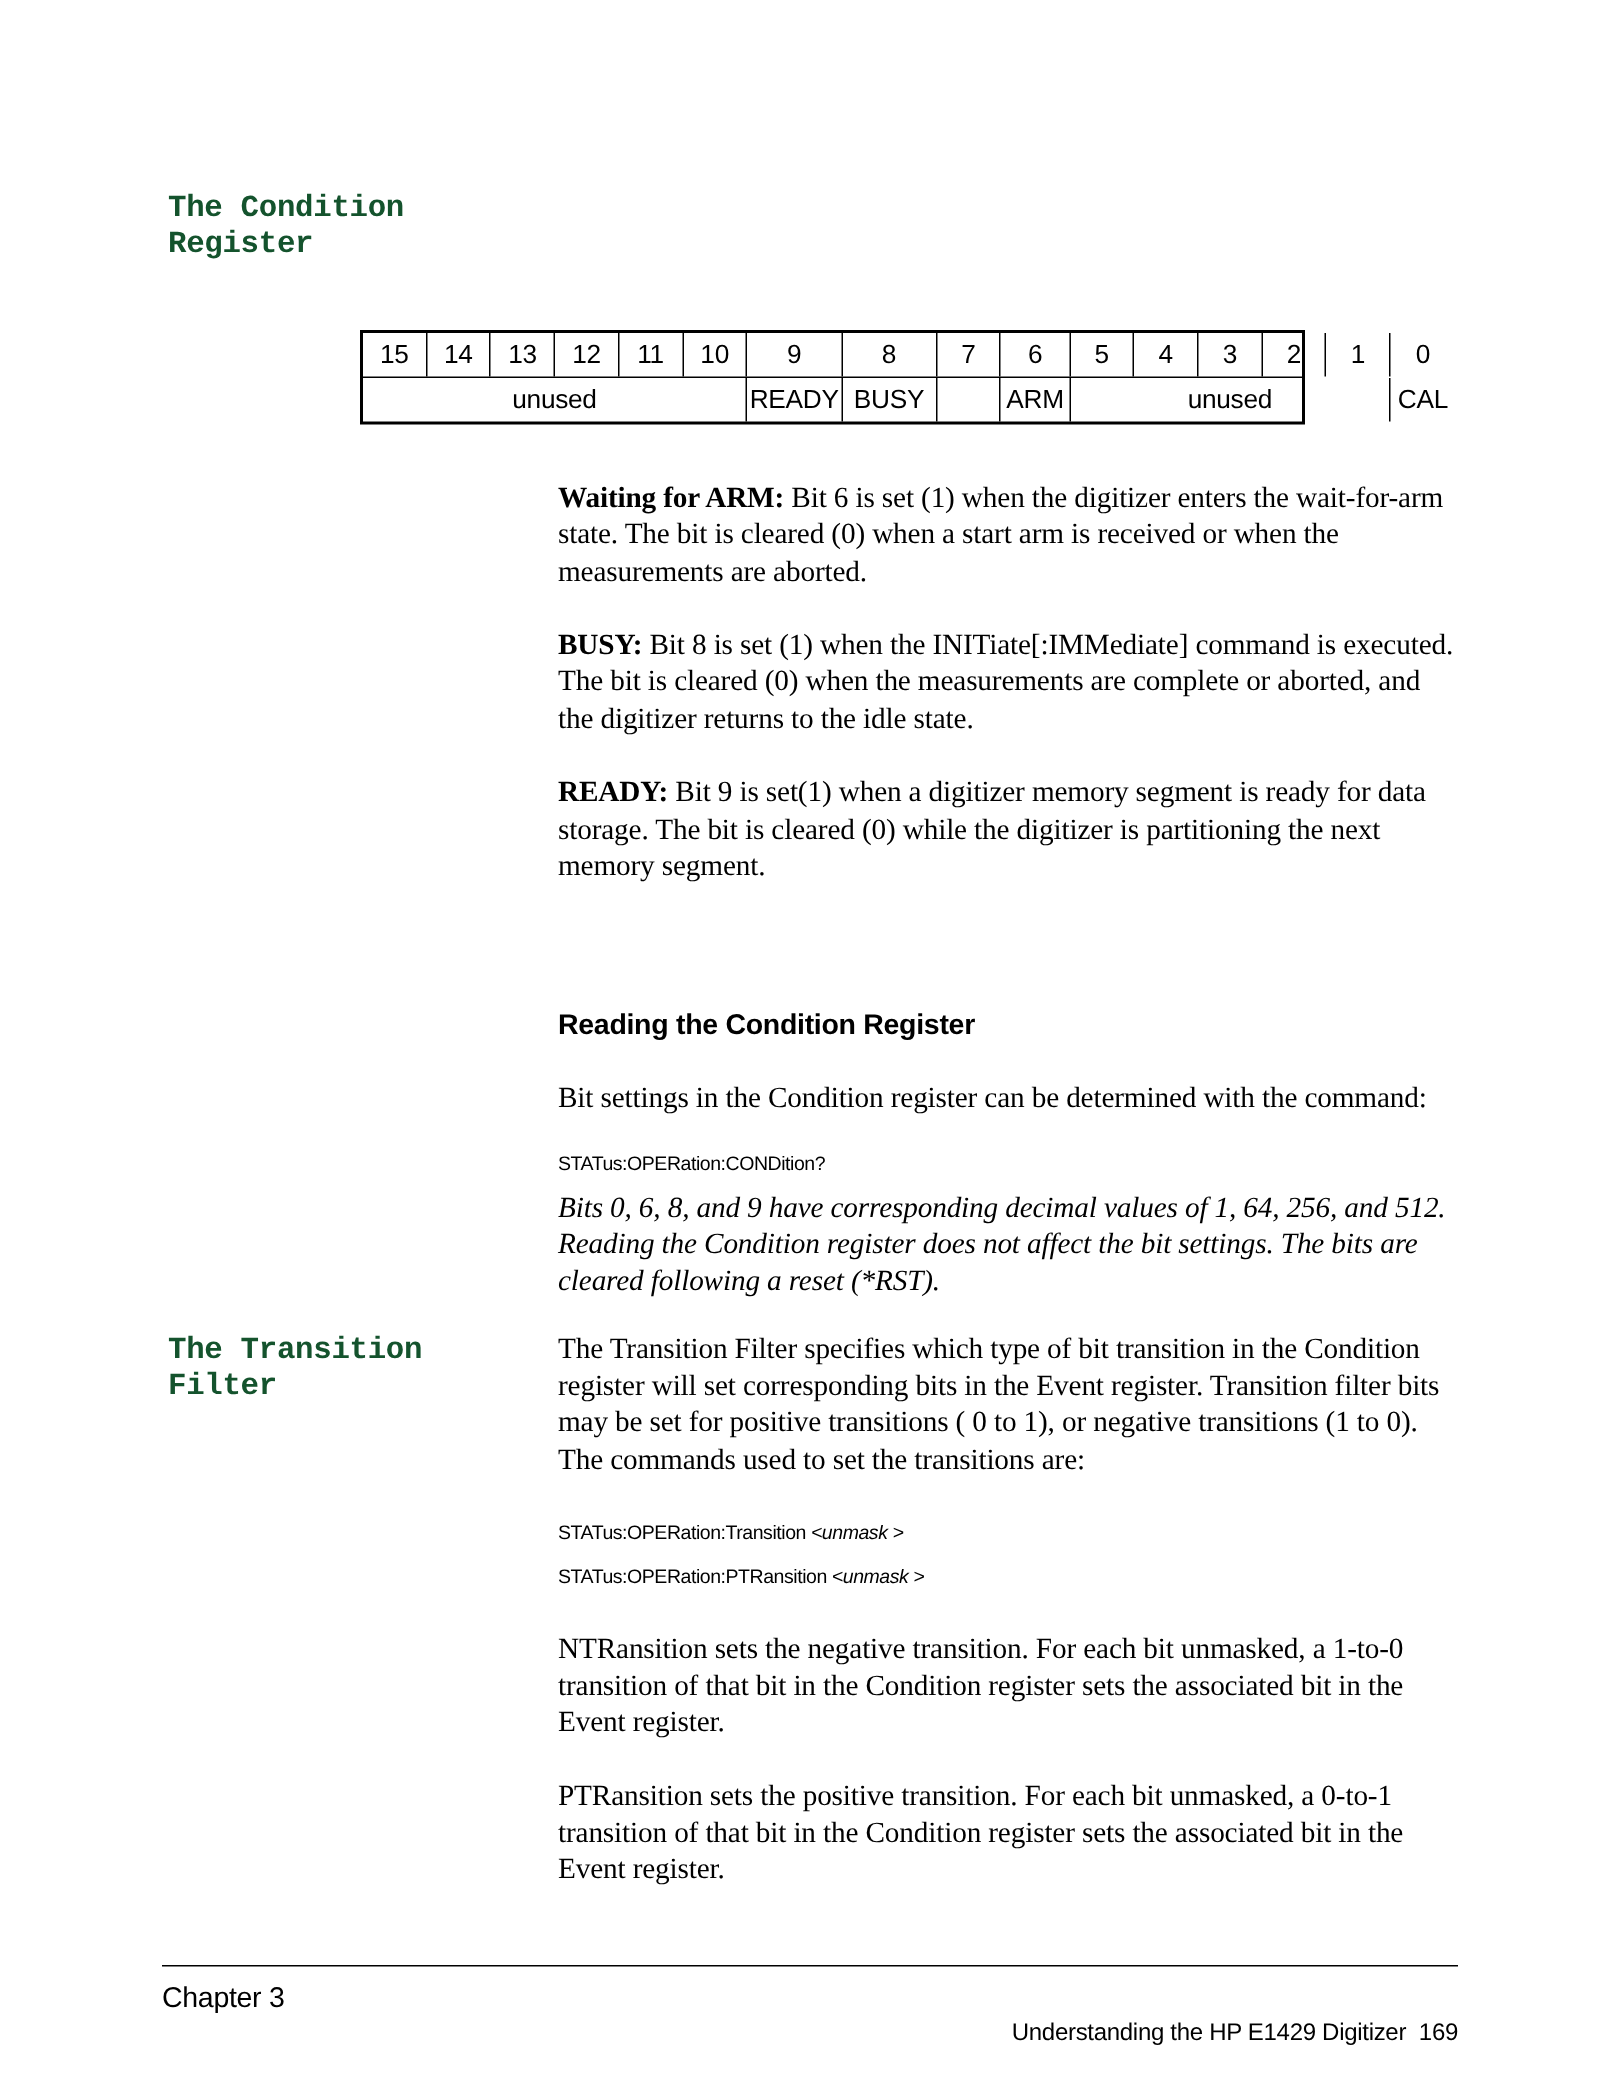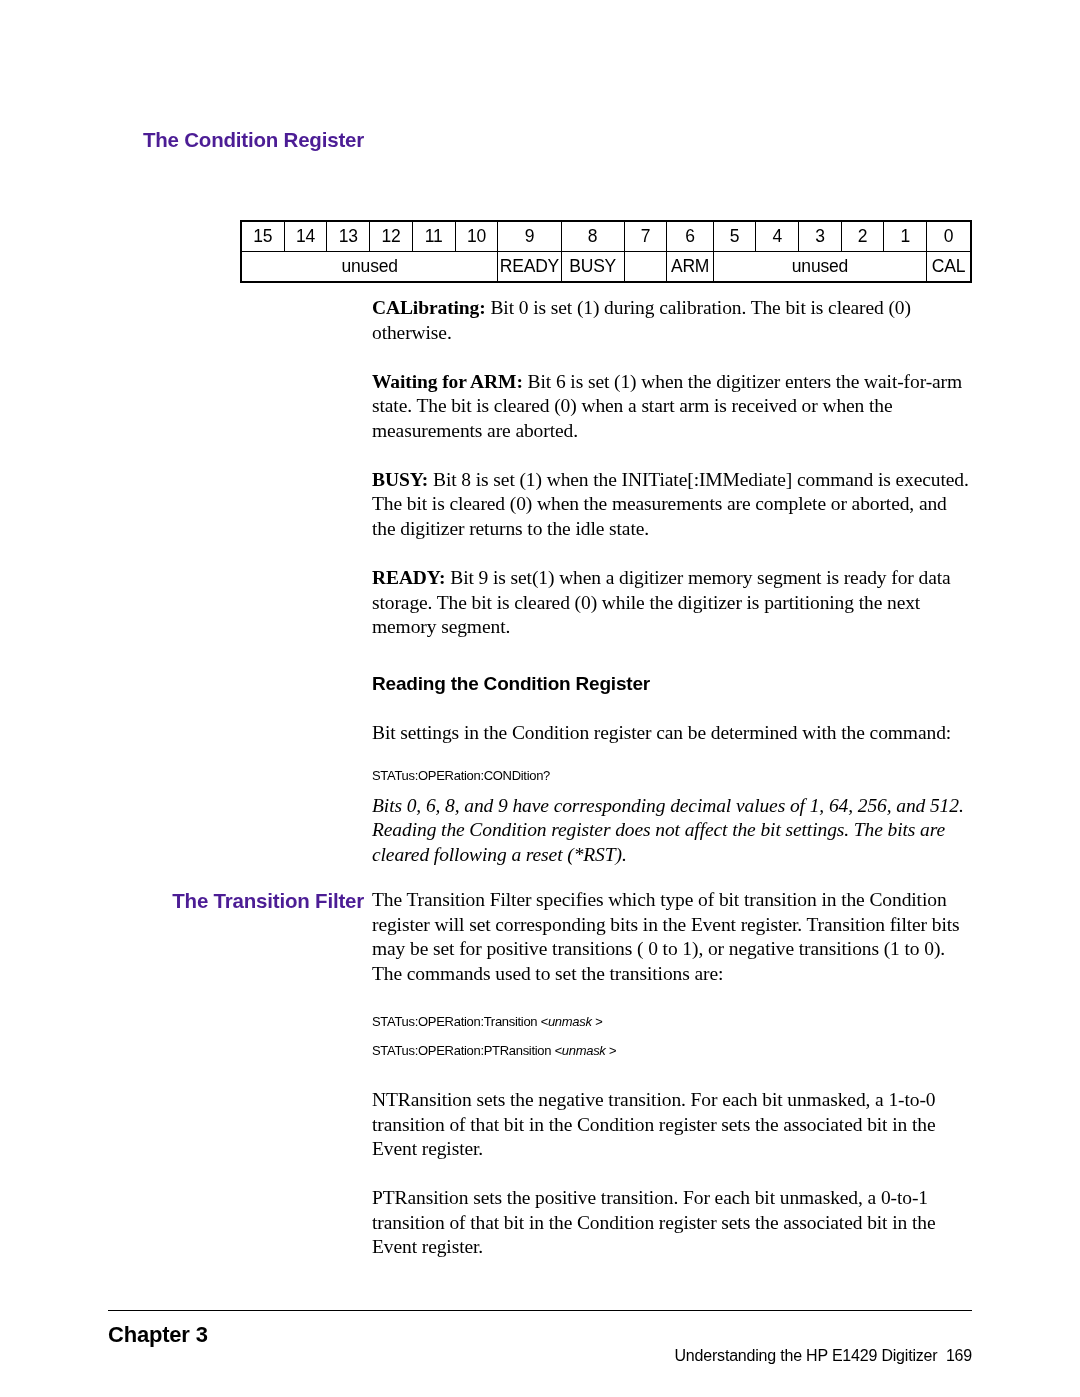--- a/index.html
+++ b/index.html
@@ -19,29 +19,28 @@
   .page {
     position: absolute;
     top: 0; left: 0;
     width: 1080px;
     height: 1397px;
   }
 
   
   .side-head {
     position: absolute;
-    font-family: Liberation Sans, sans-serif;
+    font-family: Liberation Mono, monospace;
     font-weight: bold;
     font-size: 20.5px;
     line-height: 24px;
     letter-spacing: -0.2px;
-    text-align: right;
     width: 252px;
     left: 112px;
-    color: #4c1d95;
+    color: #14532d;
   }
 
   
   .body-col {
     position: absolute;
     left: 372px;
     width: 600px;
   }
   p.bt {
     margin: 0;
@@ -69,21 +68,21 @@
   }
   .cmd i {
     font-style: italic;
   }
 
   
   .reg-table {
     position: absolute;
     left: 240px;
     top: 220px;
-    width: 732px;
+    width: 630px;
     border: 2px solid #000;
     box-sizing: border-box;
     background: #fff;
   }
   .reg-row {
     display: flex;
     width: 100%;
     box-sizing: border-box;
   }
   .reg-row.top { border-bottom: 1px solid #000; }
@@ -108,22 +107,22 @@
     top: 1310px;
     width: 864px;
     height: 1px;
     background: #000;
   }
   .footer-left {
     position: absolute;
     left: 108px;
     top: 1322px;
     font-family: "Liberation Sans", "DejaVu Sans", sans-serif;
-    font-size: 22px;
-    font-weight: bold;
+    font-size: 19px;
+    font-weight: normal;
     letter-spacing: -0.2px;
   }
   .footer-right {
     position: absolute;
     right: 108px;
     top: 1322px;
     font-family: "Liberation Sans", "DejaVu Sans", sans-serif;
     font-size: 16px;
     font-weight: normal;
     letter-spacing: -0.2px;
@@ -163,23 +162,20 @@
         <div class="reg-cell" style="width: 63.23px; flex: 0 0 63.23px;">READY</div>
         <div class="reg-cell" style="width: 63.23px; flex: 0 0 63.23px;">BUSY</div>
         <div class="reg-cell" style="width: 42.723px; flex: 0 0 42.723px;"></div>
         <div class="reg-cell" style="width: 46.1408px; flex: 0 0 46.1408px;">ARM</div>
         <div class="reg-cell" style="width: 213.615px; flex: 0 0 213.615px;">unused</div>
         <div class="reg-cell" style="width: 42.723px; flex: 0 0 42.723px;">CAL</div>
       </div>
   </div>
 
   <div class="body-col" style="top:296px;">
-    <p class="bt">
-      <span class="lead">CALibrating:</span><span> Bit 0 is set (1) during calibration. The bit is cleared (0) otherwise.</span>
-    </p>
     <p class="bt" style="margin-top:24.5px;">
       <span class="lead">Waiting for ARM:</span><span> Bit 6 is set (1) when the digitizer enters the wait-for-arm state. The bit is cleared (0) when a start arm is received or when the measurements are aborted.</span>
     </p>
     <p class="bt" style="margin-top:24.5px;">
       <span class="lead">BUSY:</span><span> Bit 8 is set (1) when the INITiate[:IMMediate] command is executed. The bit is cleared (0) when the measurements are complete or aborted, and the digitizer returns to the idle state.</span>
     </p>
     <p class="bt" style="margin-top:25px;">
       <span class="lead">READY:</span><span> Bit 9 is set(1) when a digitizer memory segment is ready for data storage. The bit is cleared (0) while the digitizer is partitioning the next memory segment.</span>
     </p>
   </div>

